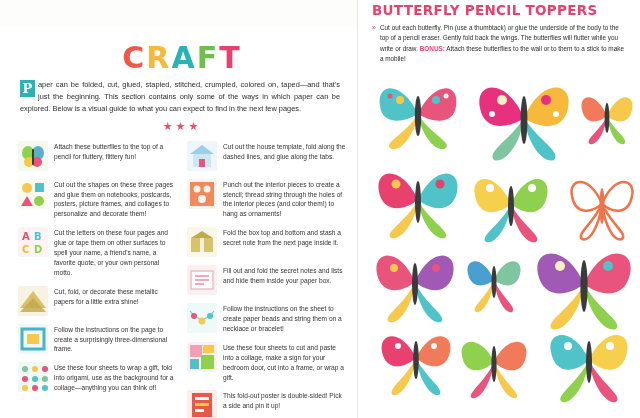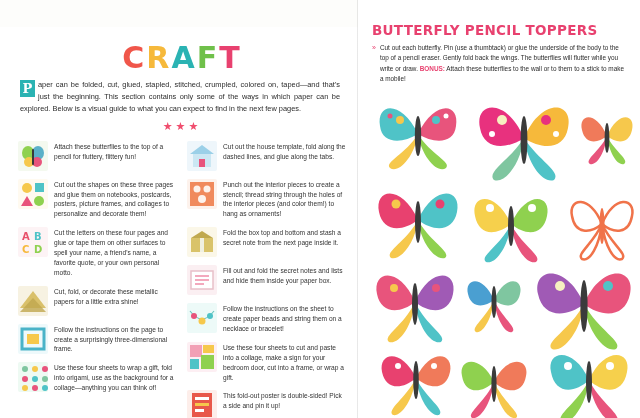--- a/index.html
+++ b/index.html
@@ -28,21 +28,21 @@
     box-sizing: border-box;
     padding: 14px 12px 10px 18px;
     background: #ffffff;
     margin-top: 27px;
   }
   .page-right {
     position: relative;
     width: 282px;
     height: 418px;
     box-sizing: border-box;
-    padding: 20px 10px 10px 10px;
+    padding: 0 10px 10px 10px;
     background: #ffffff;
   }
   .gutter {
     position: absolute;
     left: 357px;
     top: 0;
     width: 3px;
     height: 418px;
     background: linear-gradient(to right, rgba(0,0,0,0.10), rgba(0,0,0,0.02));
   }

